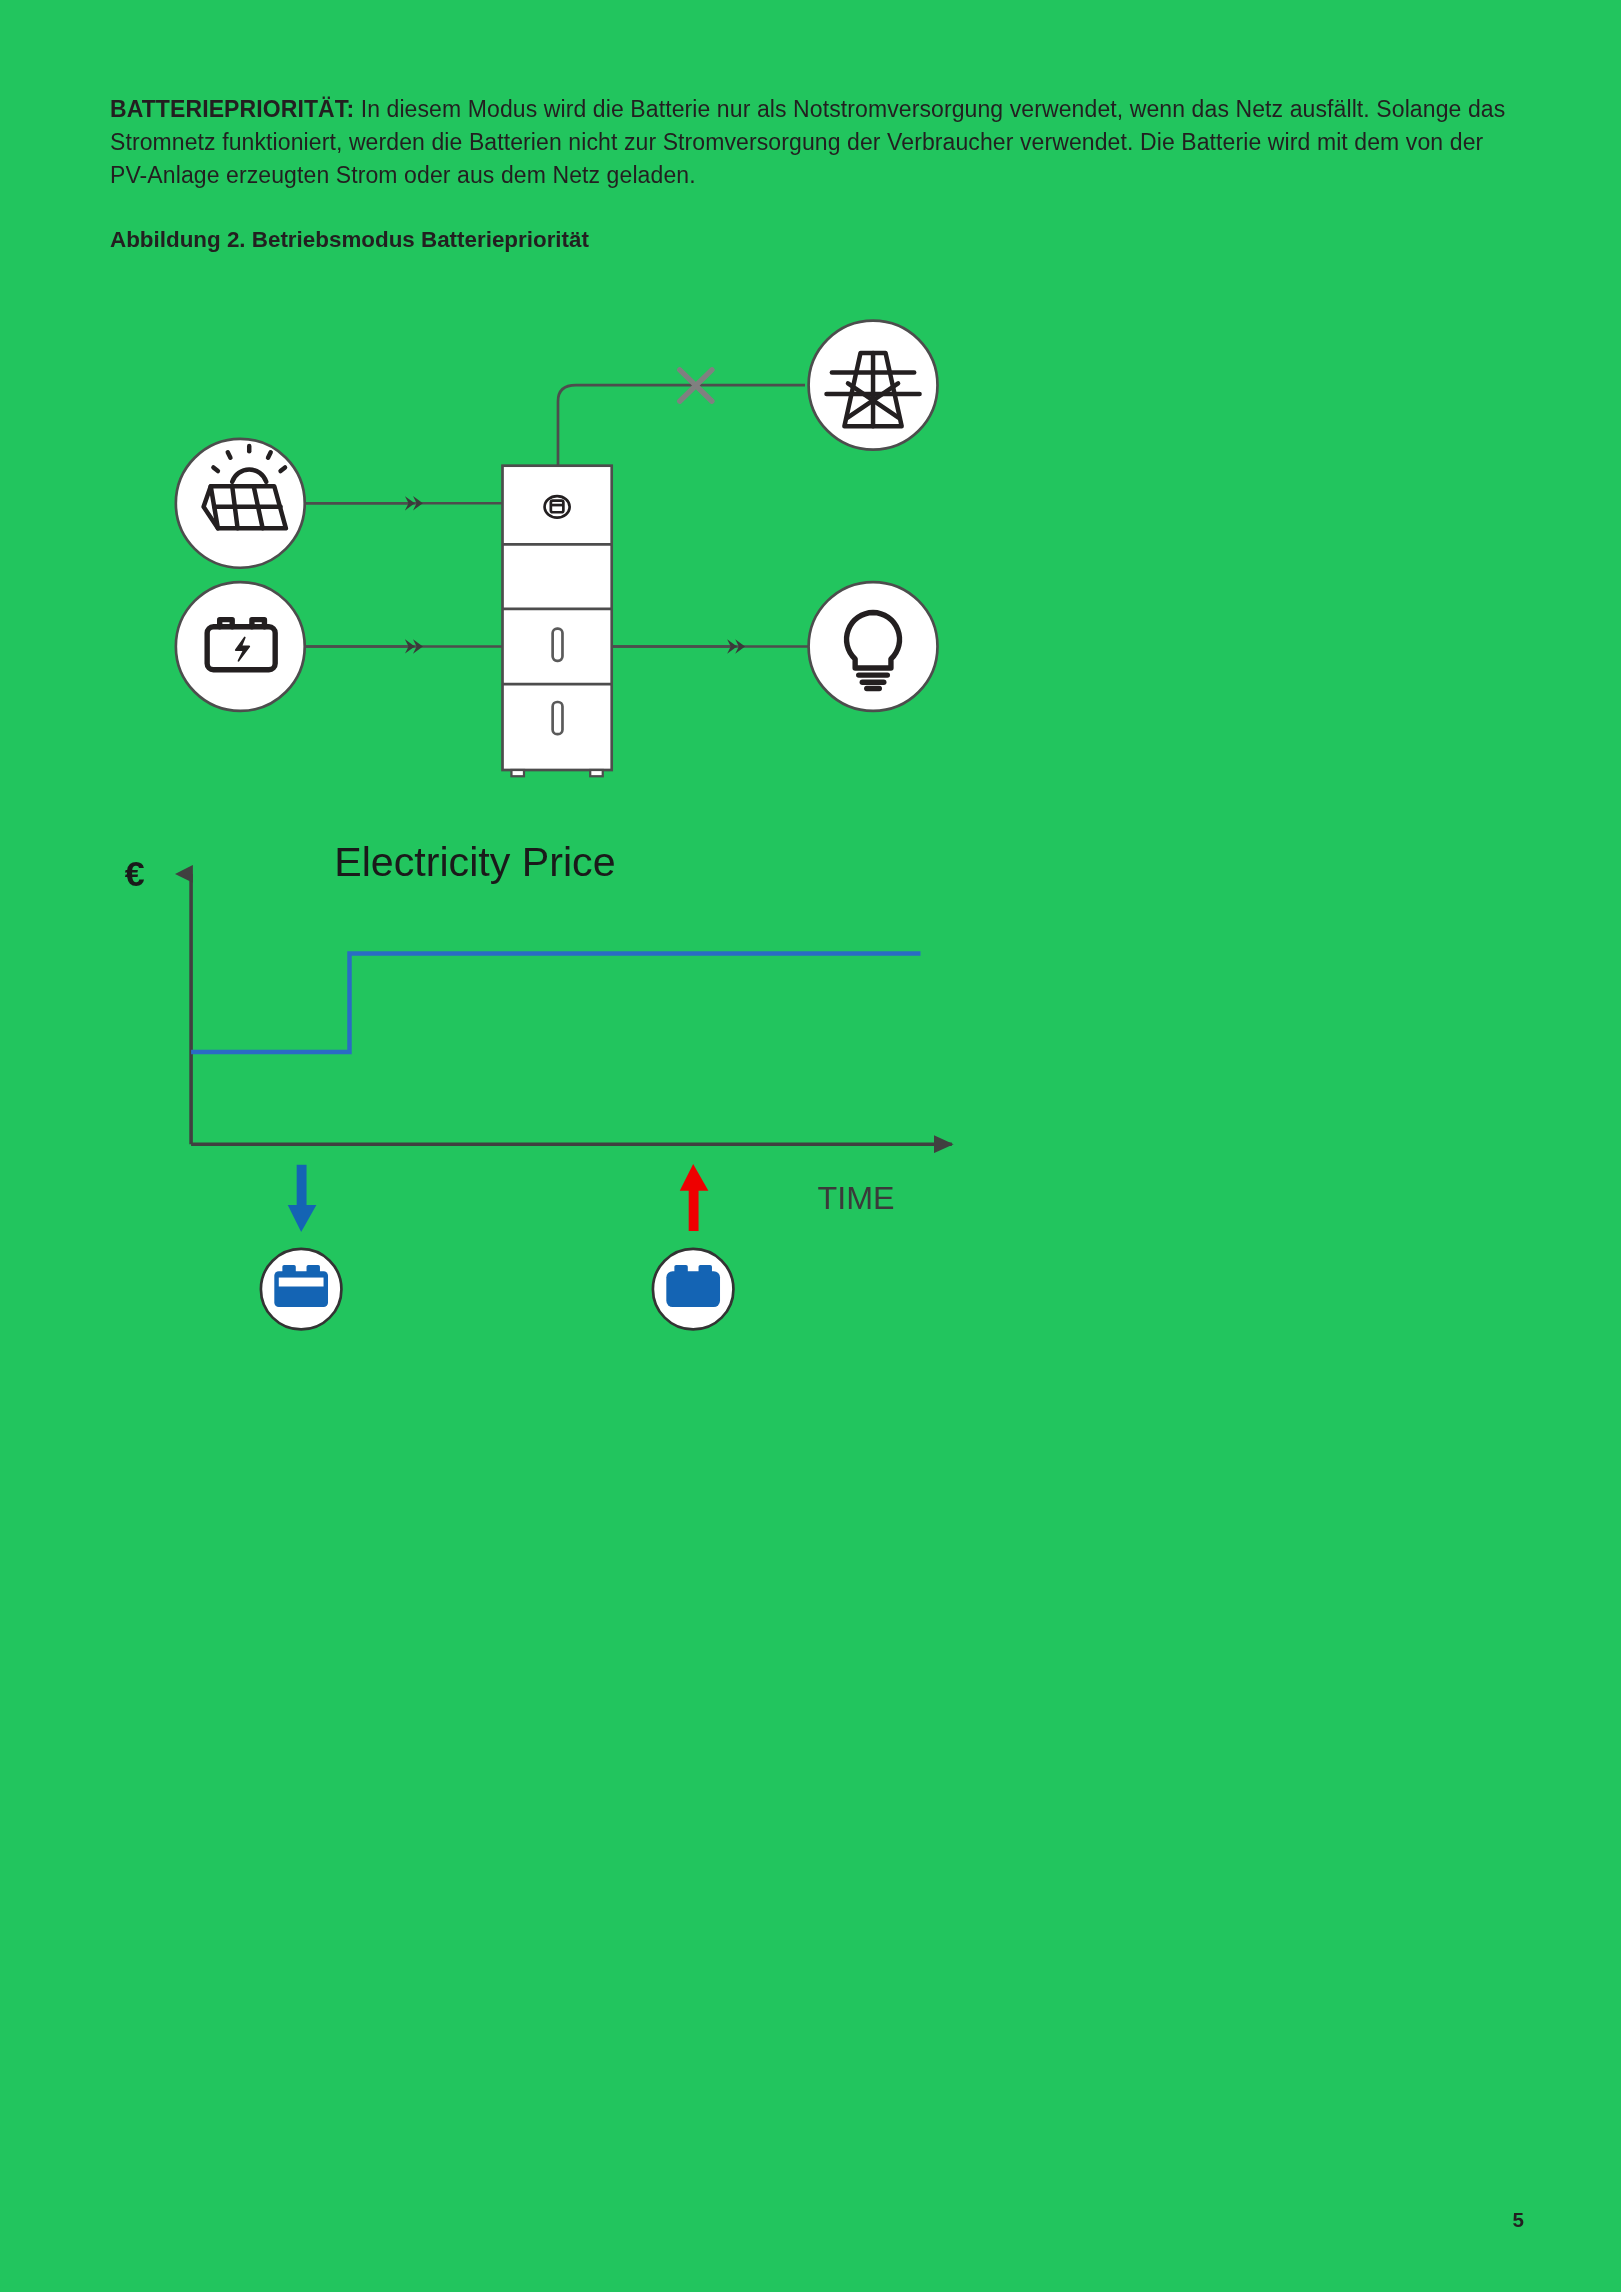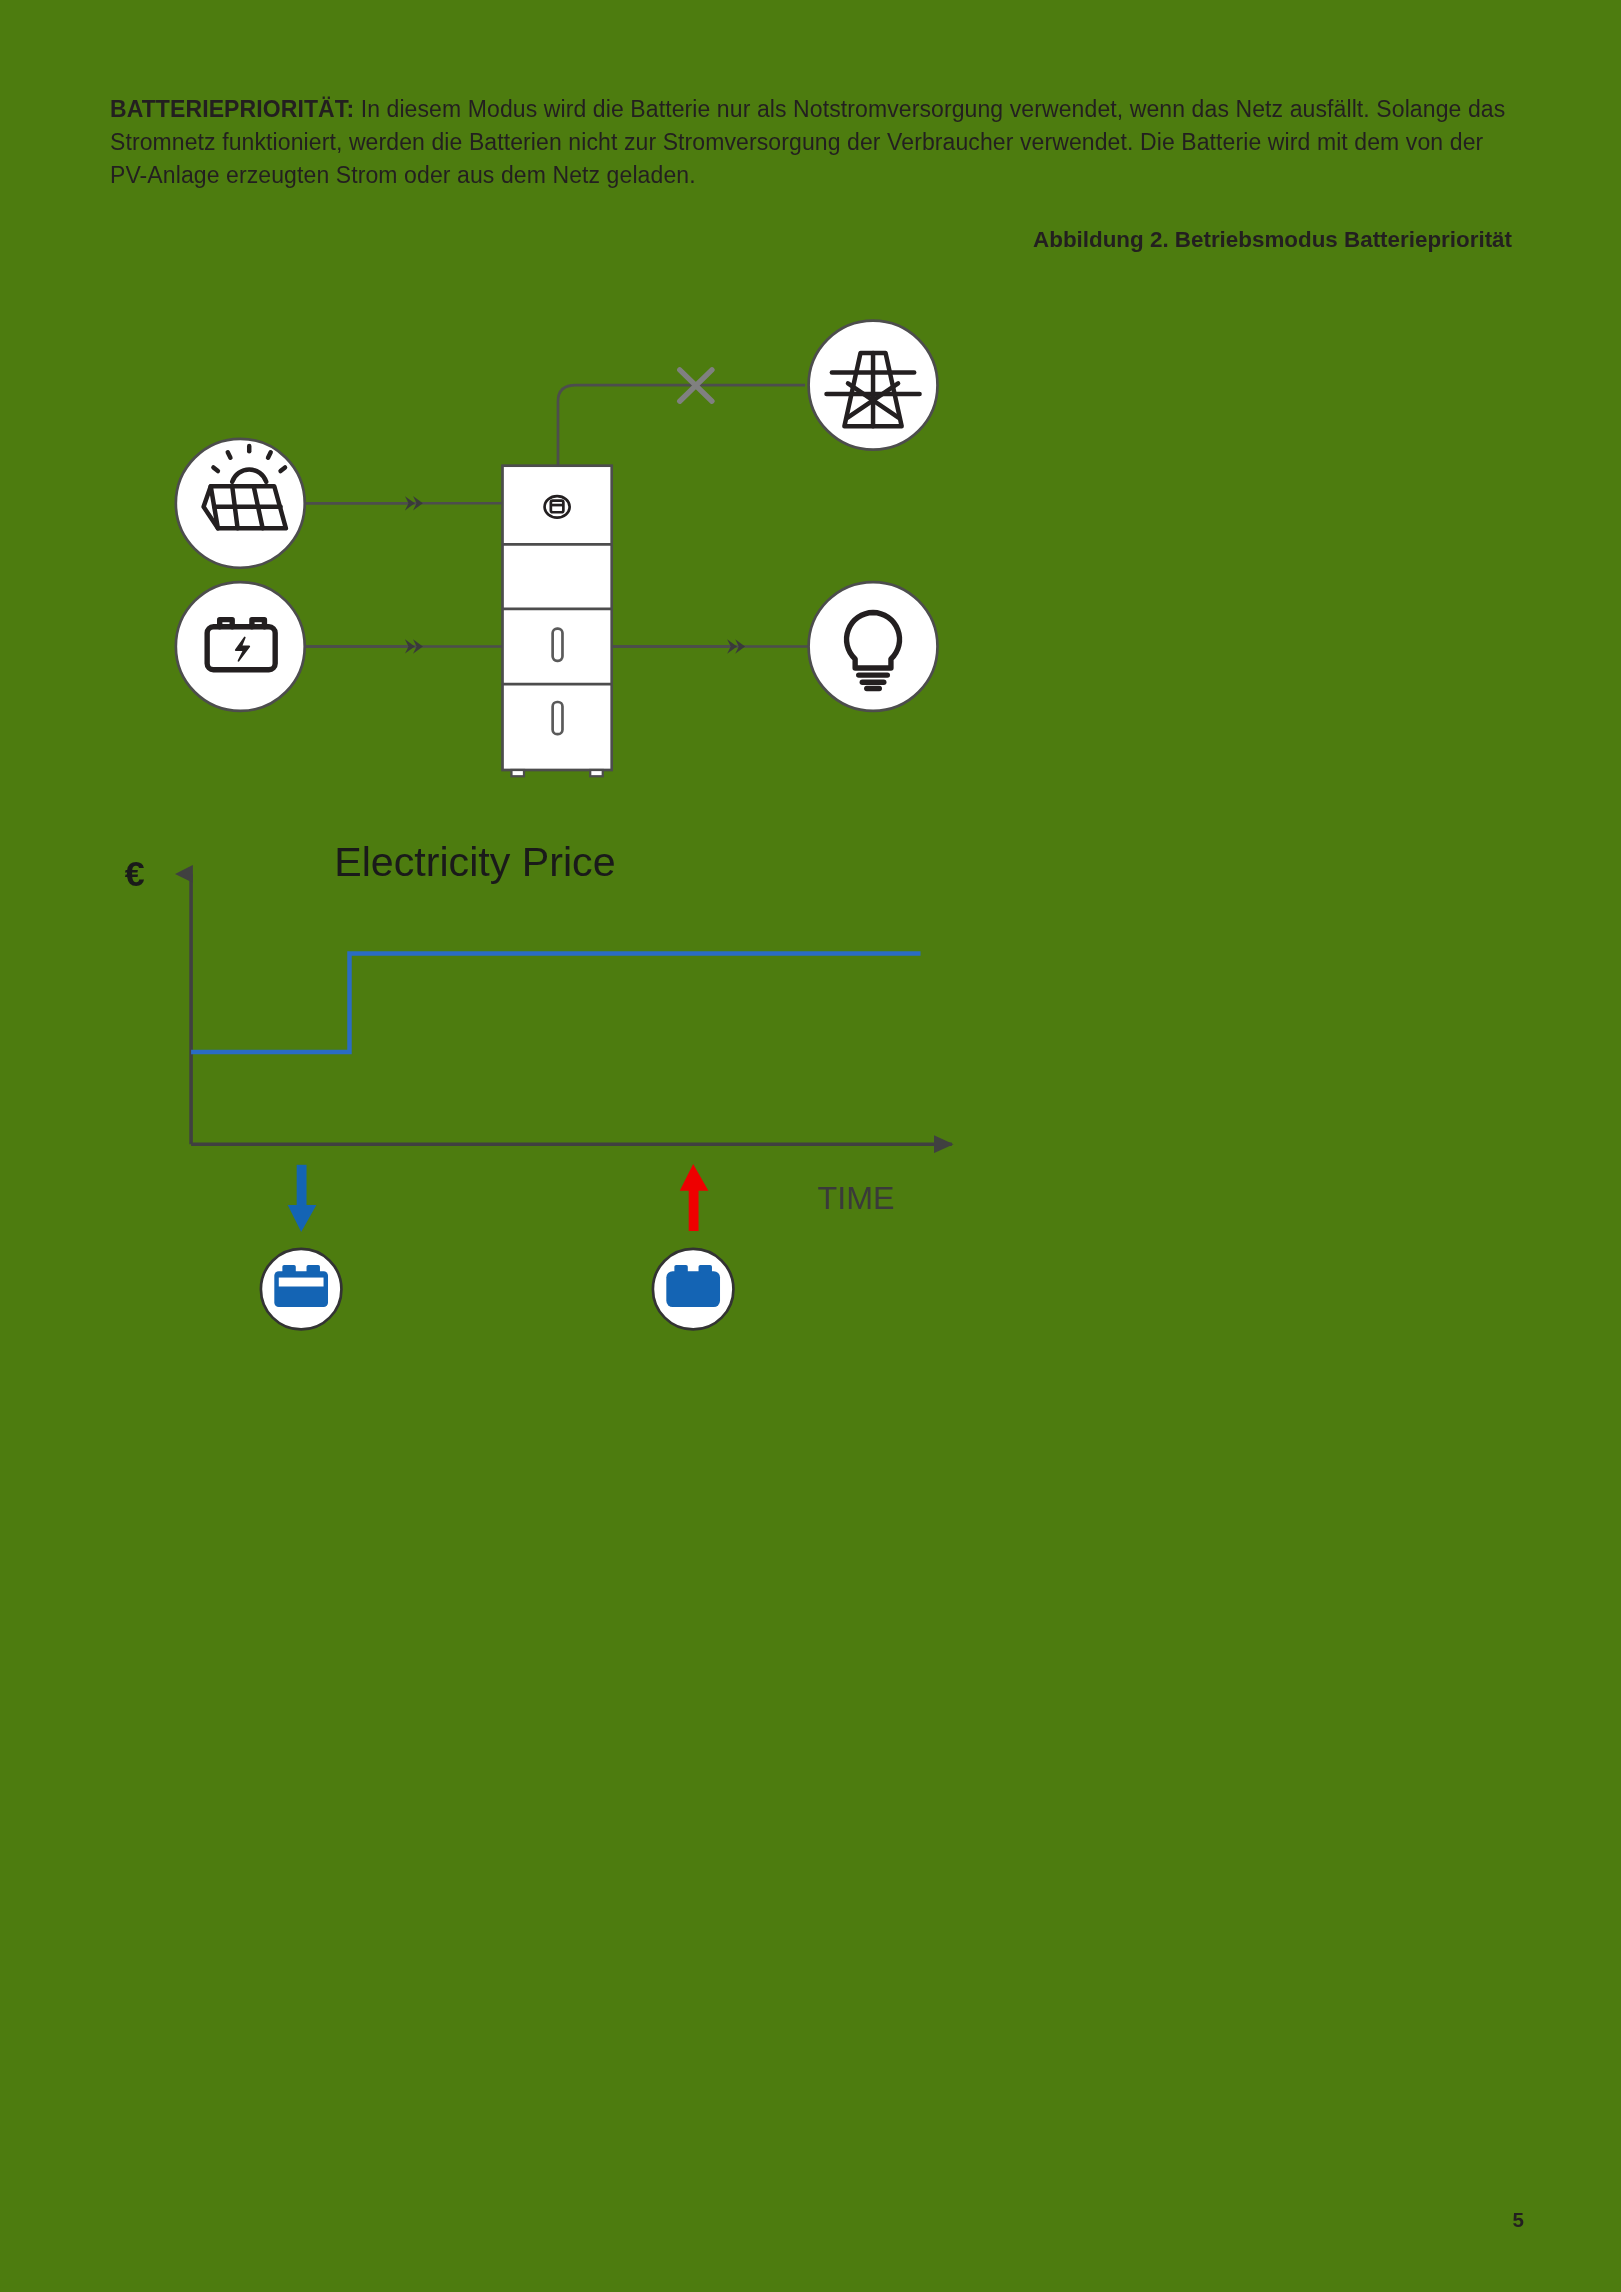--- a/index.html
+++ b/index.html
@@ -9,21 +9,21 @@
     background: #ffffff;
   }
   body {
     font-family: "Liberation Sans", sans-serif;
     color: #231f20;
   }
   .page {
     position: relative;
     width: 1621px;
     height: 2293px;
-    background: #4d7c0f;
+    background: #22c55e;
     box-sizing: border-box;
     padding: 0;
     overflow: hidden;
   }
   .content {
     position: absolute;
     left: 110px;
     top: 93px;
     width: 1402px;
   }
@@ -36,21 +36,20 @@
   }
   p.body-text .lead {
     font-weight: bold;
   }
   h4.caption {
     margin: 33px 0 0 0;
     font-size: 22.4px;
     line-height: 29px;
     font-weight: bold;
     color: #231f20;
-    text-align: right;
   }
   .figure {
     position: relative;
   }
   .fig2 {
     margin-top: 12.5px;
     width: 896px;
     height: 537px;
   }
   .fig3 {

